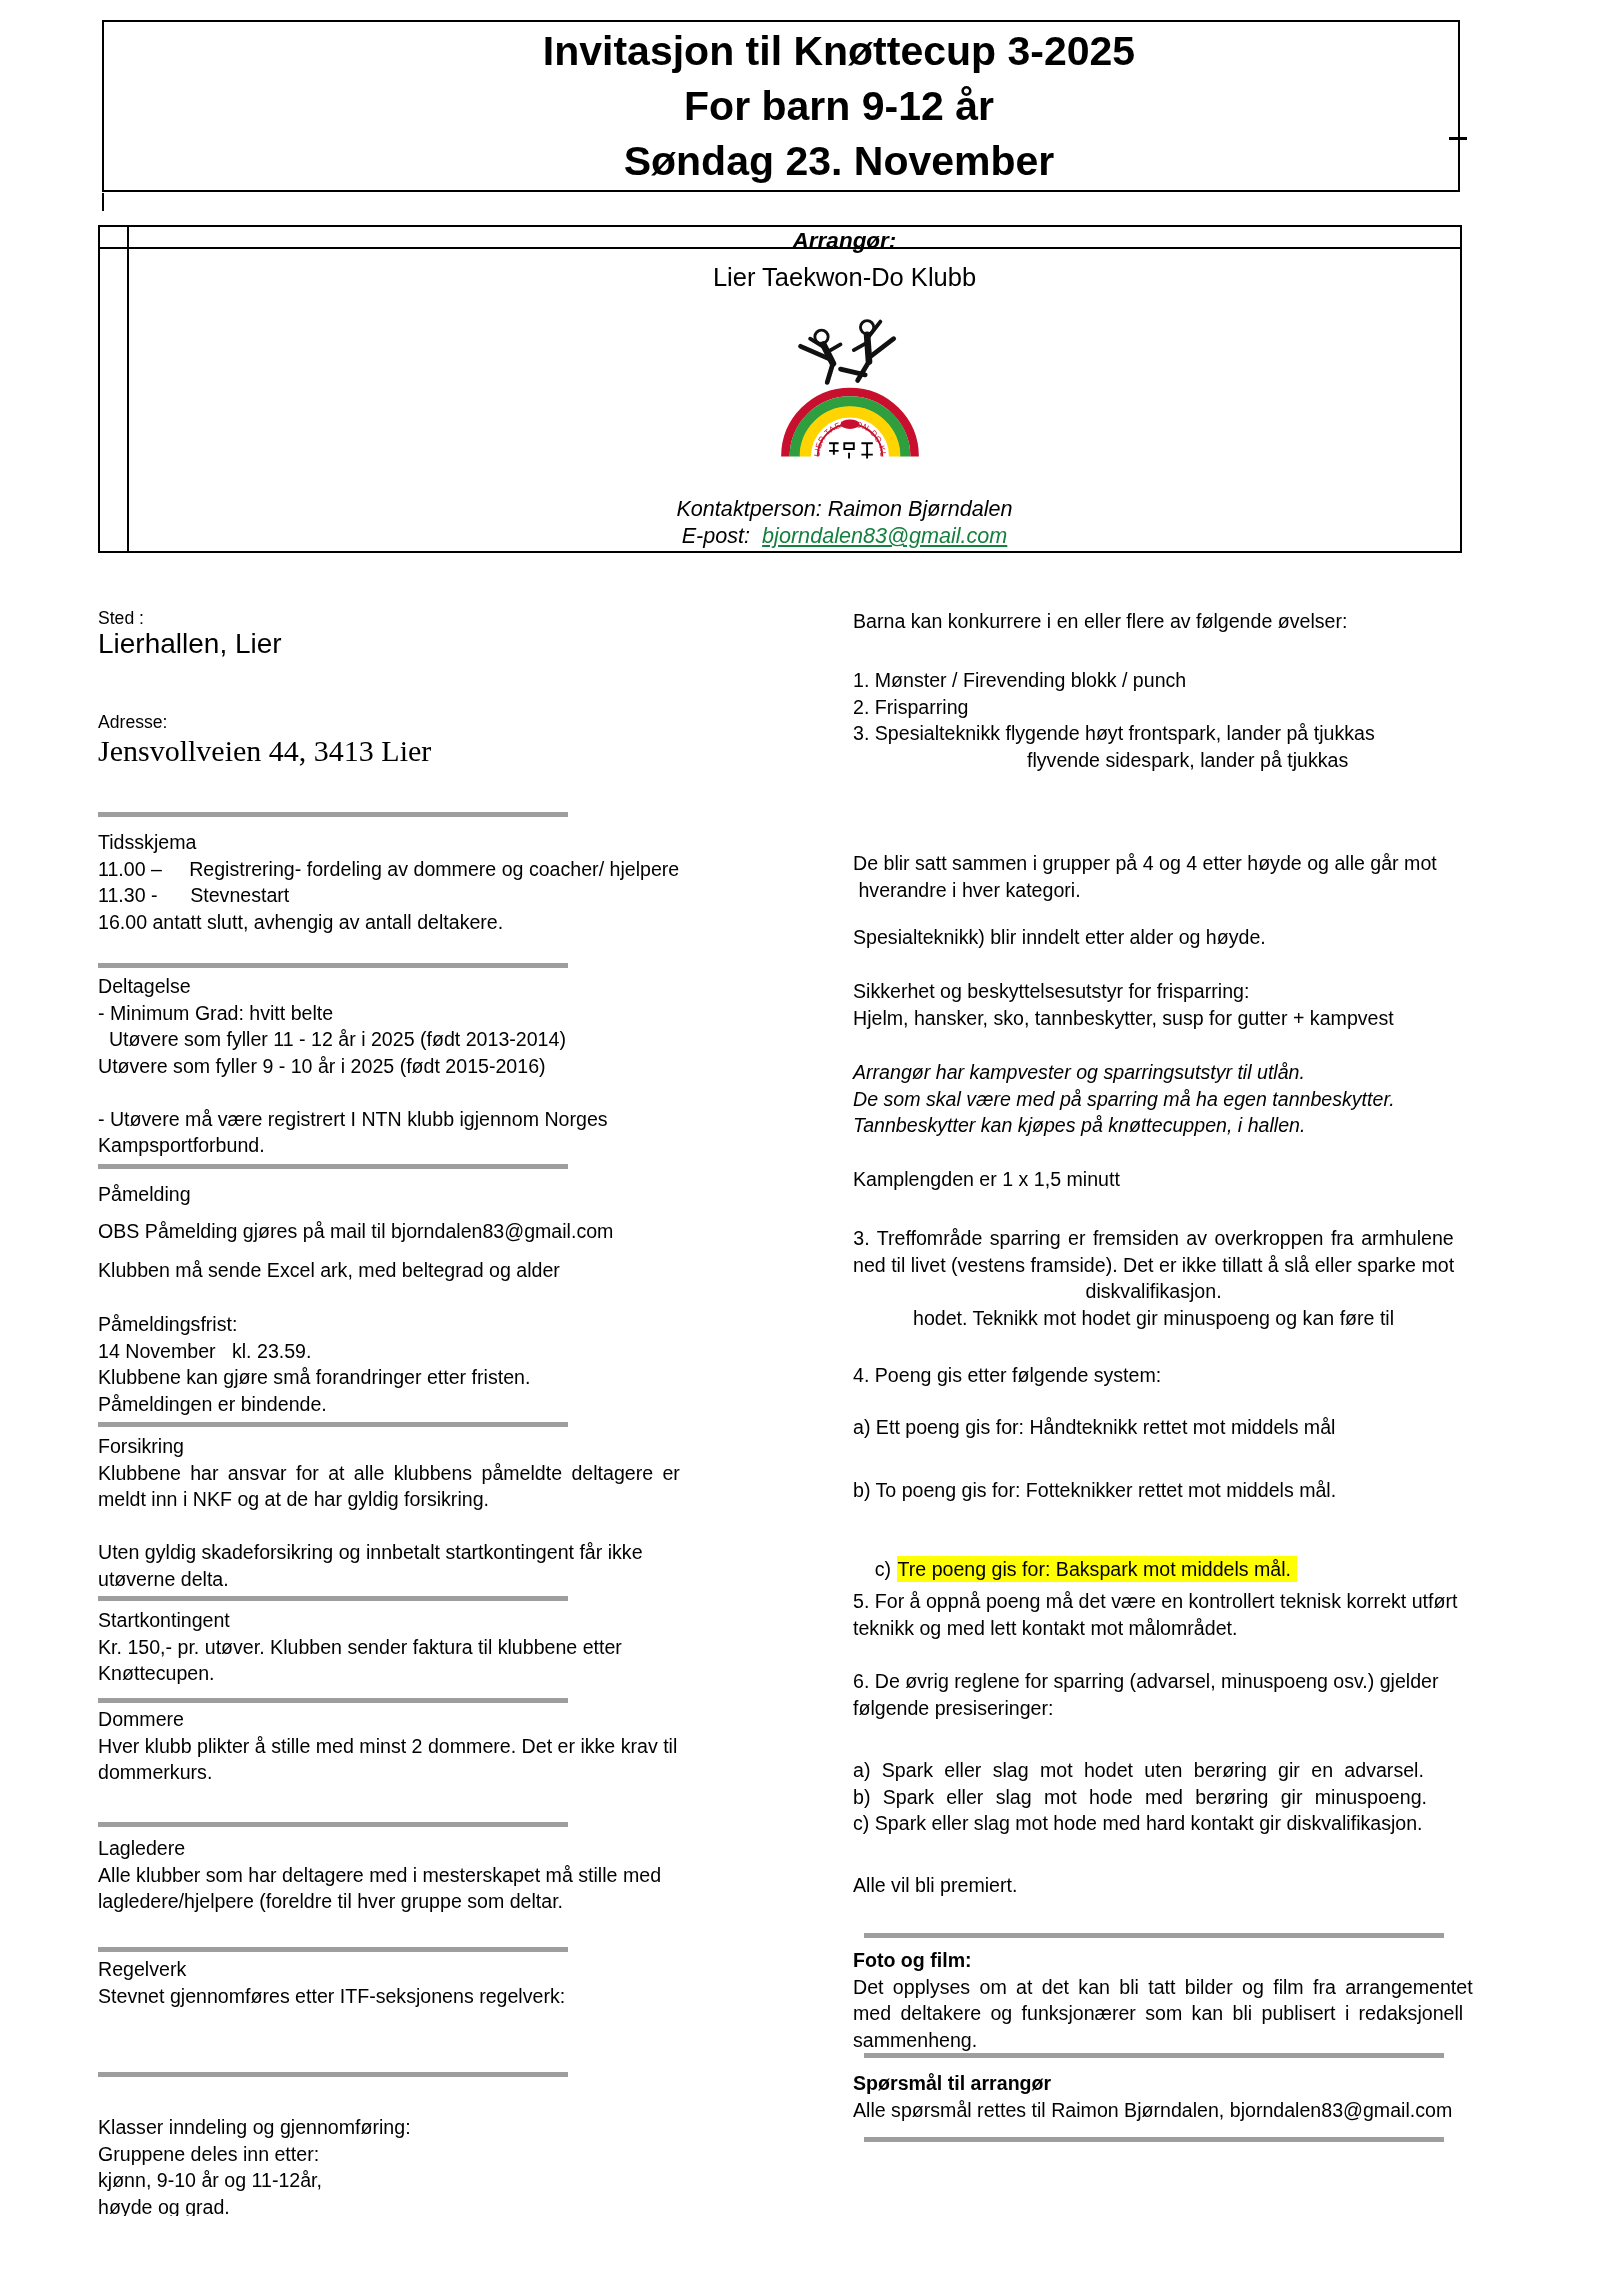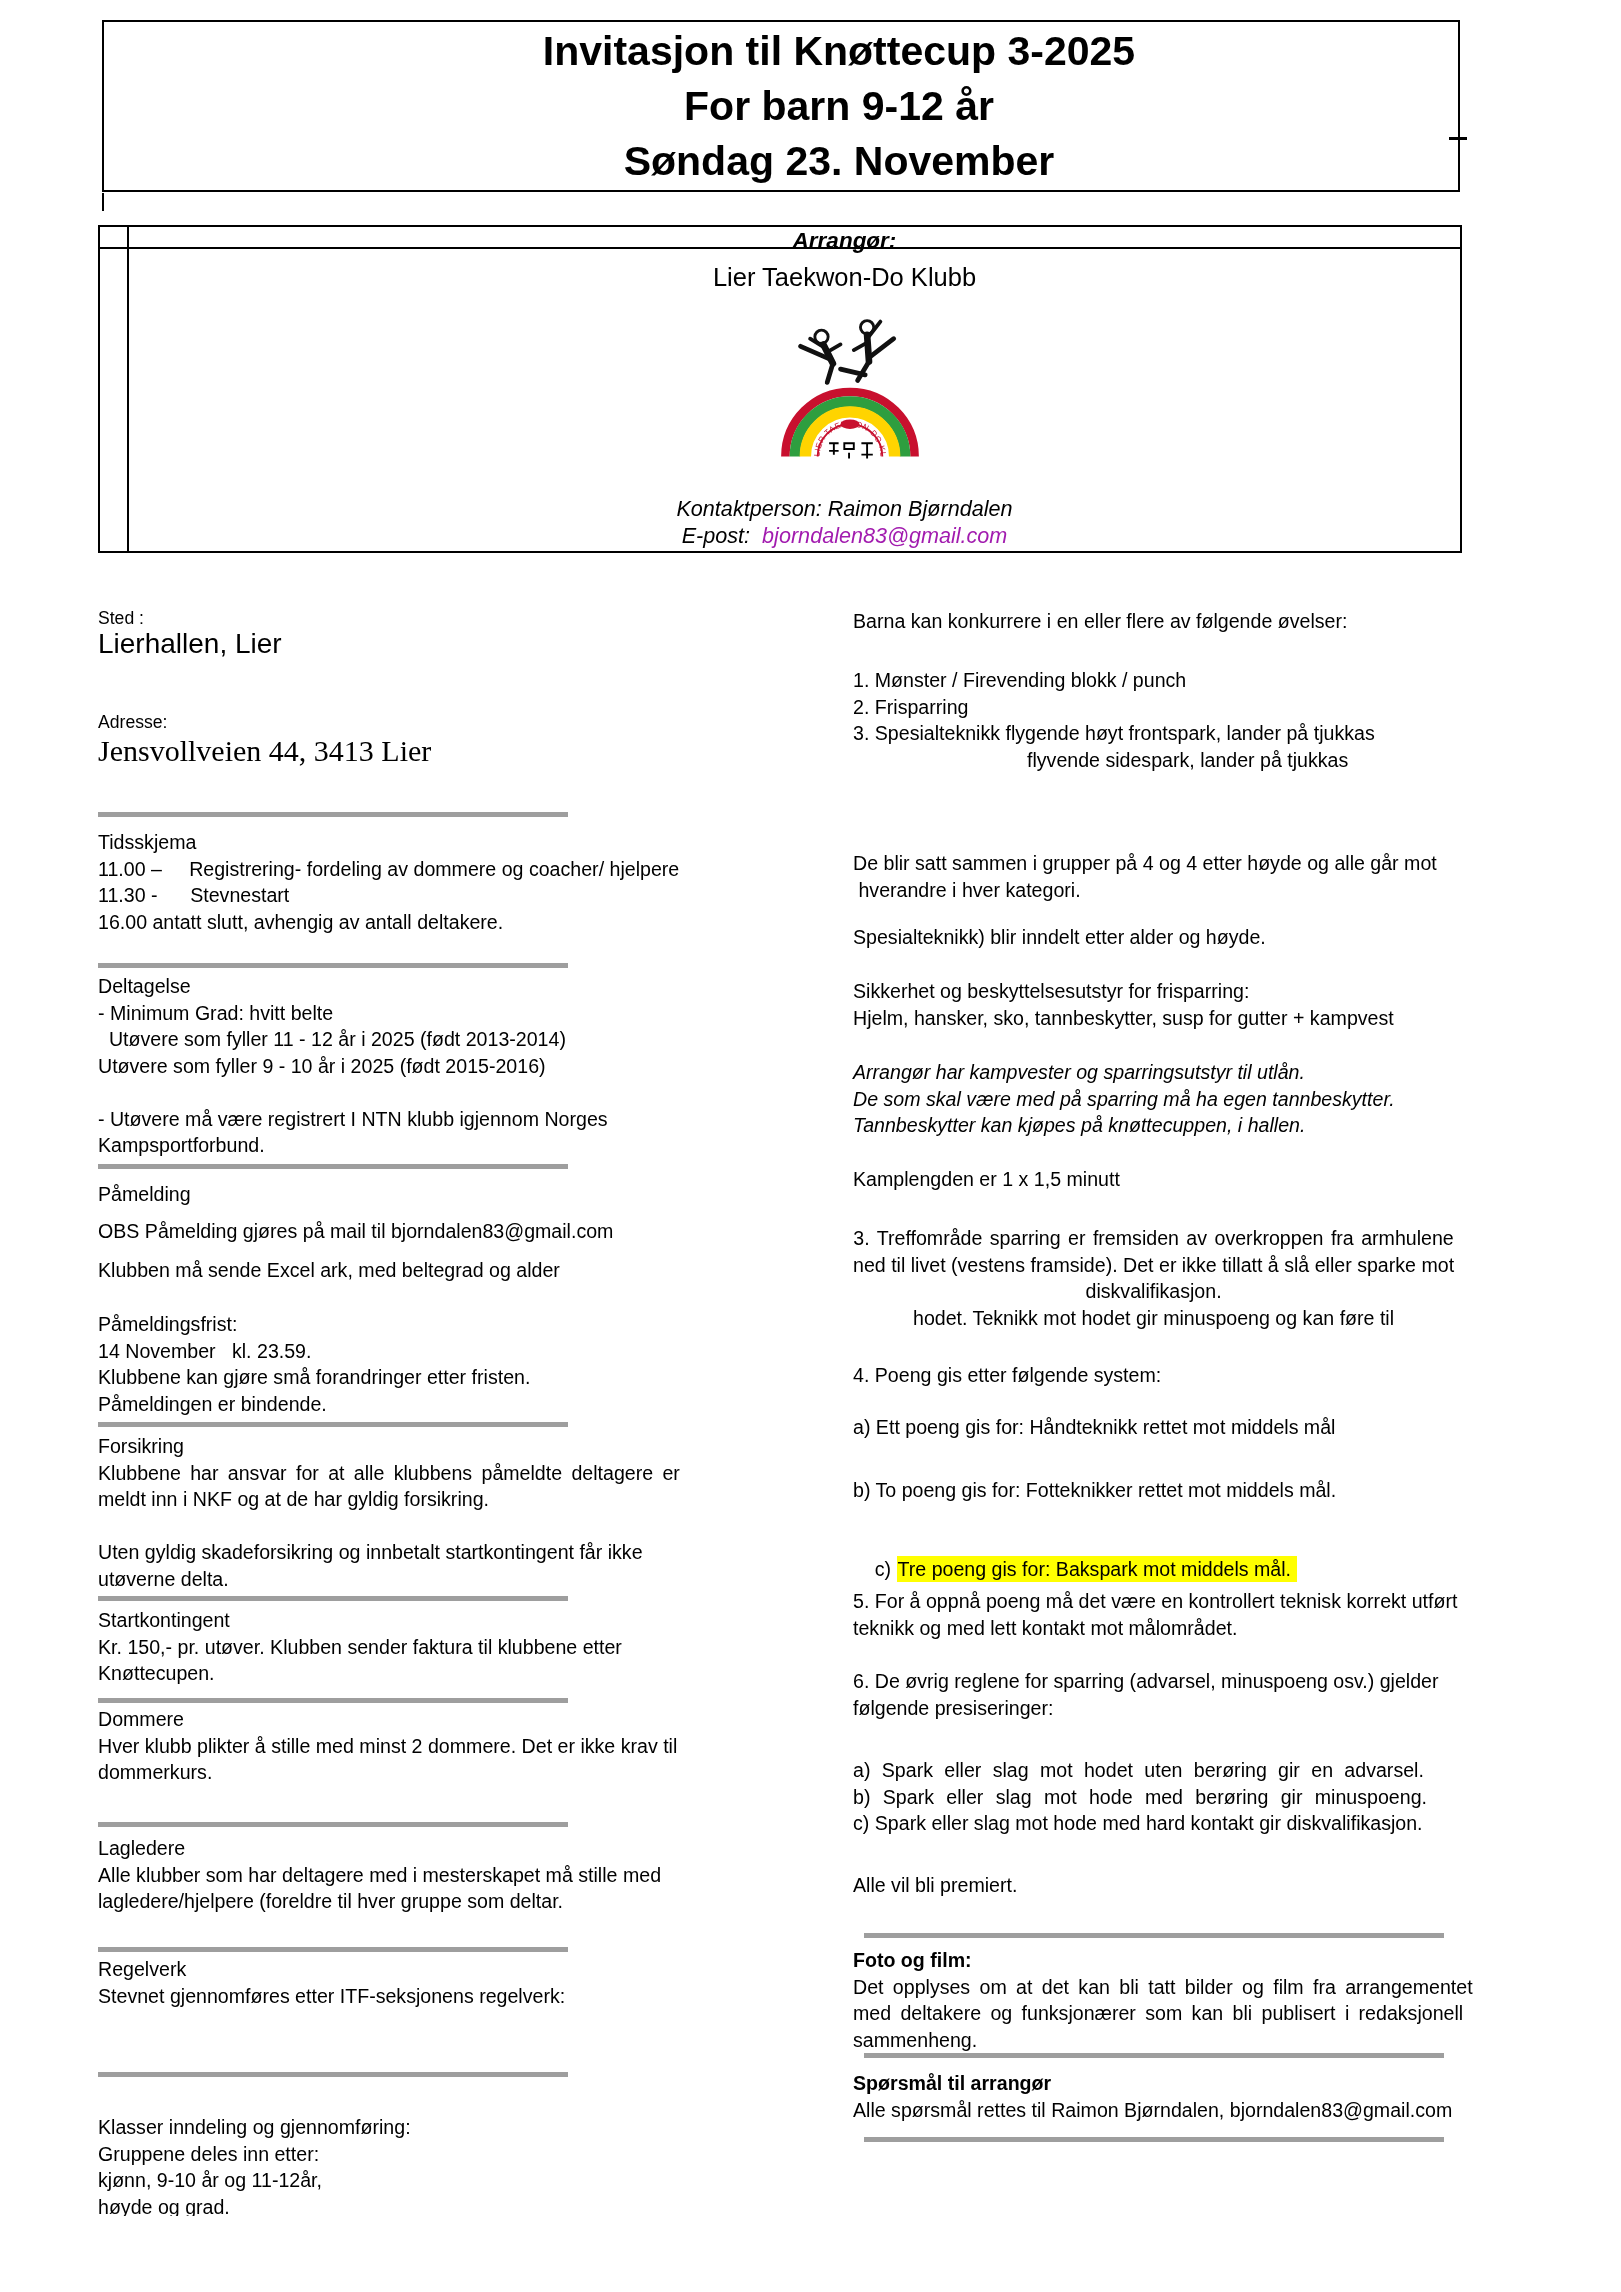--- a/index.html
+++ b/index.html
@@ -15,21 +15,21 @@
   .hrR{left:864px;width:580px;}
   .titlebox{left:102px;top:19.6px;width:1358px;height:172px;border:2px solid #000;
             box-sizing:border-box;text-align:center;padding-left:116px;padding-top:2.9px;
             font-weight:bold;font-size:41px;line-height:55px;}
   .orgbox{left:98px;top:225px;width:1364px;height:328px;border:2px solid #000;box-sizing:border-box;}
   .vline{position:absolute;width:2px;background:#000;}
   .hline{position:absolute;height:2px;background:#000;}
   .center-row{left:102px;width:1358px;text-align:center;padding-left:127px;box-sizing:border-box;}
   .it{font-style:italic;}
   .bold{font-weight:bold;}
-  .grey{color:#a21caf;}
+  .grey{color:#15803d;text-decoration:underline;}
   .serif{font-family:"Liberation Serif",serif;}
   .hl{background:#ffff00;padding:2px 5.9px 2px 1px;}
   .ws2{word-spacing:2px;}
   .ws4{word-spacing:3.9px;}
   .ws6{word-spacing:5.9px;}
   .ws7{word-spacing:6.9px;}
 </style>
 </head>
 <body>
 

